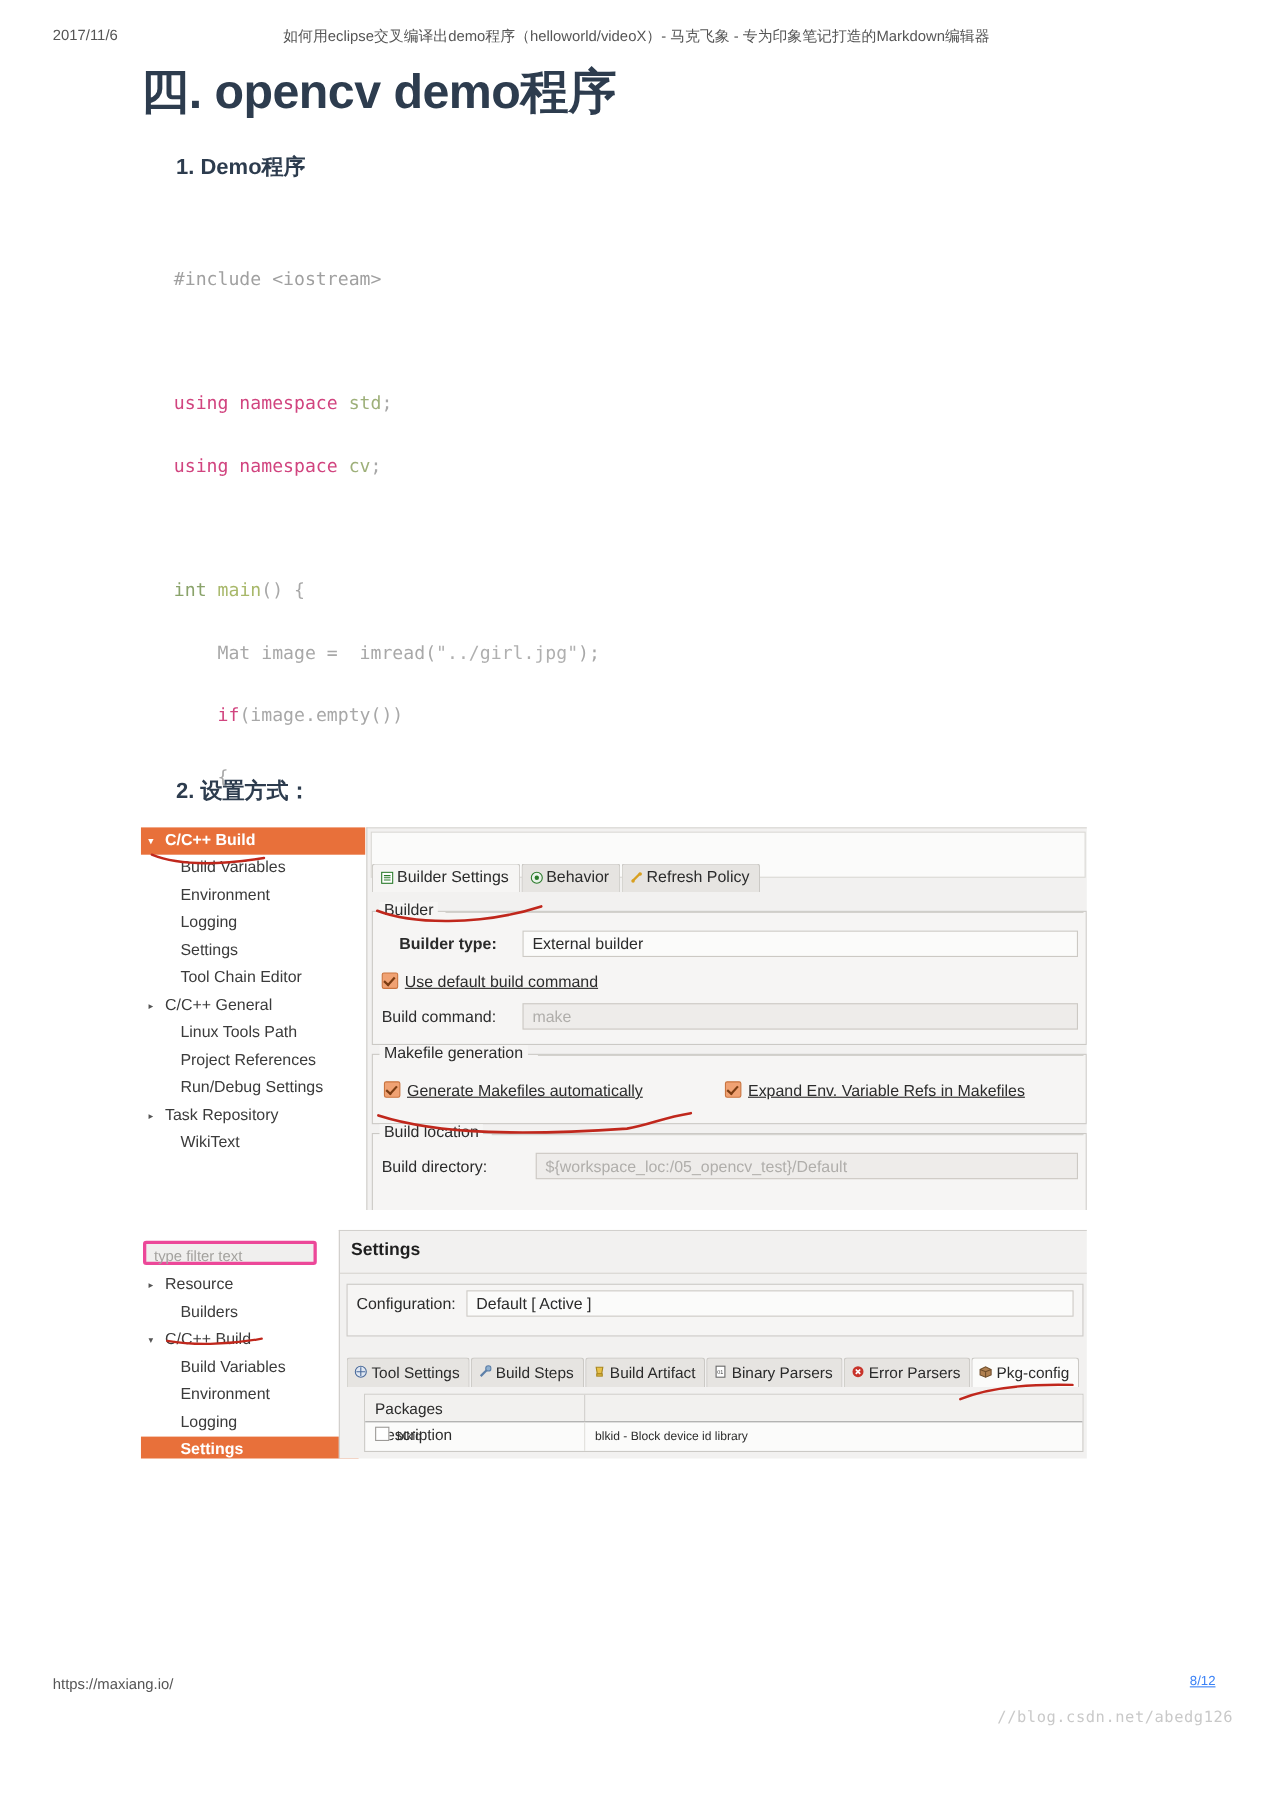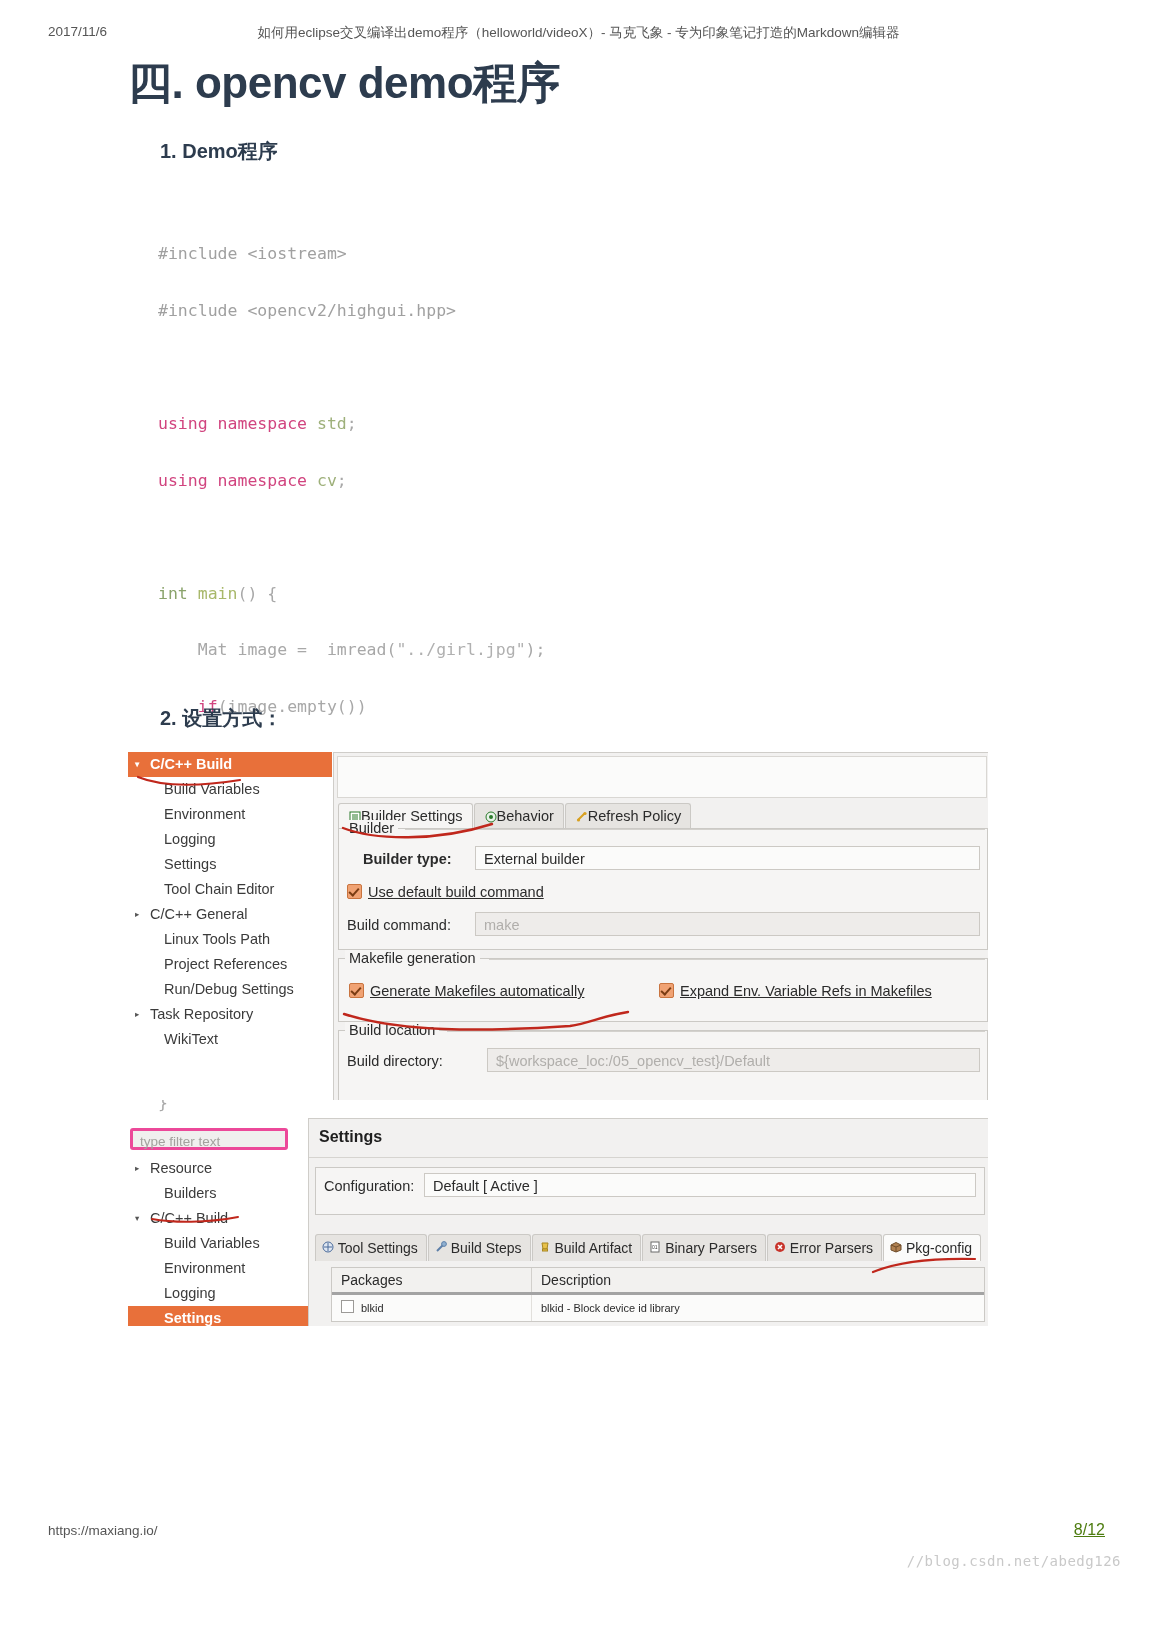--- a/index.html
+++ b/index.html
@@ -142,23 +142,22 @@
   }
   .panel1-top {
     position: absolute;
     left: 3px; top: 3px;
     width: 648px; height: 40px;
     background: #fbfbfa;
     border: 1px solid #d9d7d3;
   }
   .tabstrip {
     position: absolute;
-    left: 4px; top: 50px;
+    left: 4px; top: 32px;
     height: 26px;
-    text-align: right;
   }
   .tab {
     position: relative;
     float: left;
     height: 25px;
     line-height: 25px;
     padding: 0 9px 0 7px;
     margin-right: 1px;
     font-size: 14.5px;
     color: #2b2b2b;
@@ -312,21 +311,21 @@
     white-space: nowrap;
   }
   .tab2.active { background: #fbfbfa; }
   .tbl {
     position: absolute;
     left: 22px; top: 148px;
     width: 652px;
     border: 1px solid #cbc9c5;
     background: #fbfbfa;
   }
-  .tbl-head { display: flex; height: 24px; background: #f2f1ef; border-bottom: 3px solid #a3a3a3; }
+  .tbl-head { display: flex; height: 24px; background: #f2f1ef; border-bottom: 1px solid #a3a3a3; flex-direction: column; }
   .tbl-head div {
     font-size: 14px; color: #2b2b2b; line-height: 24px; padding-left: 9px;
     white-space: nowrap;
   }
   .th-pkg { width: 190px; border-right: 1px solid #d2d0cc; }
   .th-desc { flex: 1; }
   .tbl-row { display: flex; height: 26px; }
   .tbl-row div { font-size: 11px; color: #2b2b2b; line-height: 26px; padding-left: 9px; white-space: nowrap; }
   .td-pkg { width: 190px; border-right: 1px solid #e2e0dc; }
   .cb-off {
@@ -344,22 +343,22 @@
   
   .footer-left {
     position: absolute;
     left: 48px; top: 1523px;
     font-size: 13.5px;
     color: #555;
   }
   .footer-right {
     position: absolute;
     right: 52px; top: 1521px;
-    font-size: 16px;
-    color: #4d7c0f;
+    font-size: 12px;
+    color: #3b82f6;
     text-decoration: underline;
   }
   .watermark {
     position: absolute;
     right: 36px; top: 1553px;
     font-family: "DejaVu Sans Mono", monospace;
     font-size: 14px;
     color: #c9c9c9;
     letter-spacing: 0.5px;
   }
@@ -371,21 +370,20 @@
   <span class="hdr-date">2017/11/6</span>
   <span class="hdr-title">如何用eclipse交叉编译出demo程序（helloworld/videoX）- 马克飞象 - 专为印象笔记打造的Markdown编辑器</span>
 </div>
 
 <div class="h1">四. opencv demo程序</div>
 
 <div class="h2 s1">1. Demo程序</div>
 
 <div class="code">
 <span class="code-line"><span class="pre">#include &lt;iostream&gt;</span></span>
-<span class="code-line"><span class="pre">#include &lt;opencv2/highgui.hpp&gt;</span></span>
 <span class="code-line">&nbsp;</span>
 <span class="code-line"><span class="kw">using namespace</span> <span class="ns">std</span><span class="plain">;</span></span>
 <span class="code-line"><span class="kw">using namespace</span> <span class="ns">cv</span><span class="plain">;</span></span>
 <span class="code-line">&nbsp;</span>
 <span class="code-line"><span class="type">int</span> <span class="fn">main</span><span class="plain">() {</span></span>
 <span class="code-line"><span class="plain">    Mat image =  imread(</span><span class="str">"../girl.jpg"</span><span class="plain">);</span></span>
 <span class="code-line"><span class="plain">    </span><span class="kw">if</span><span class="plain">(image.empty())</span></span>
 <span class="code-line"><span class="plain">    {</span></span>
 <span class="code-line"><span class="plain">        cout &lt;&lt; </span><span class="str">"image is empty"</span><span class="plain"> &lt;&lt; endl;</span></span>
 <span class="code-line"><span class="plain">        </span><span class="kw">return</span> <span class="num">-1</span><span class="plain">;</span></span>

